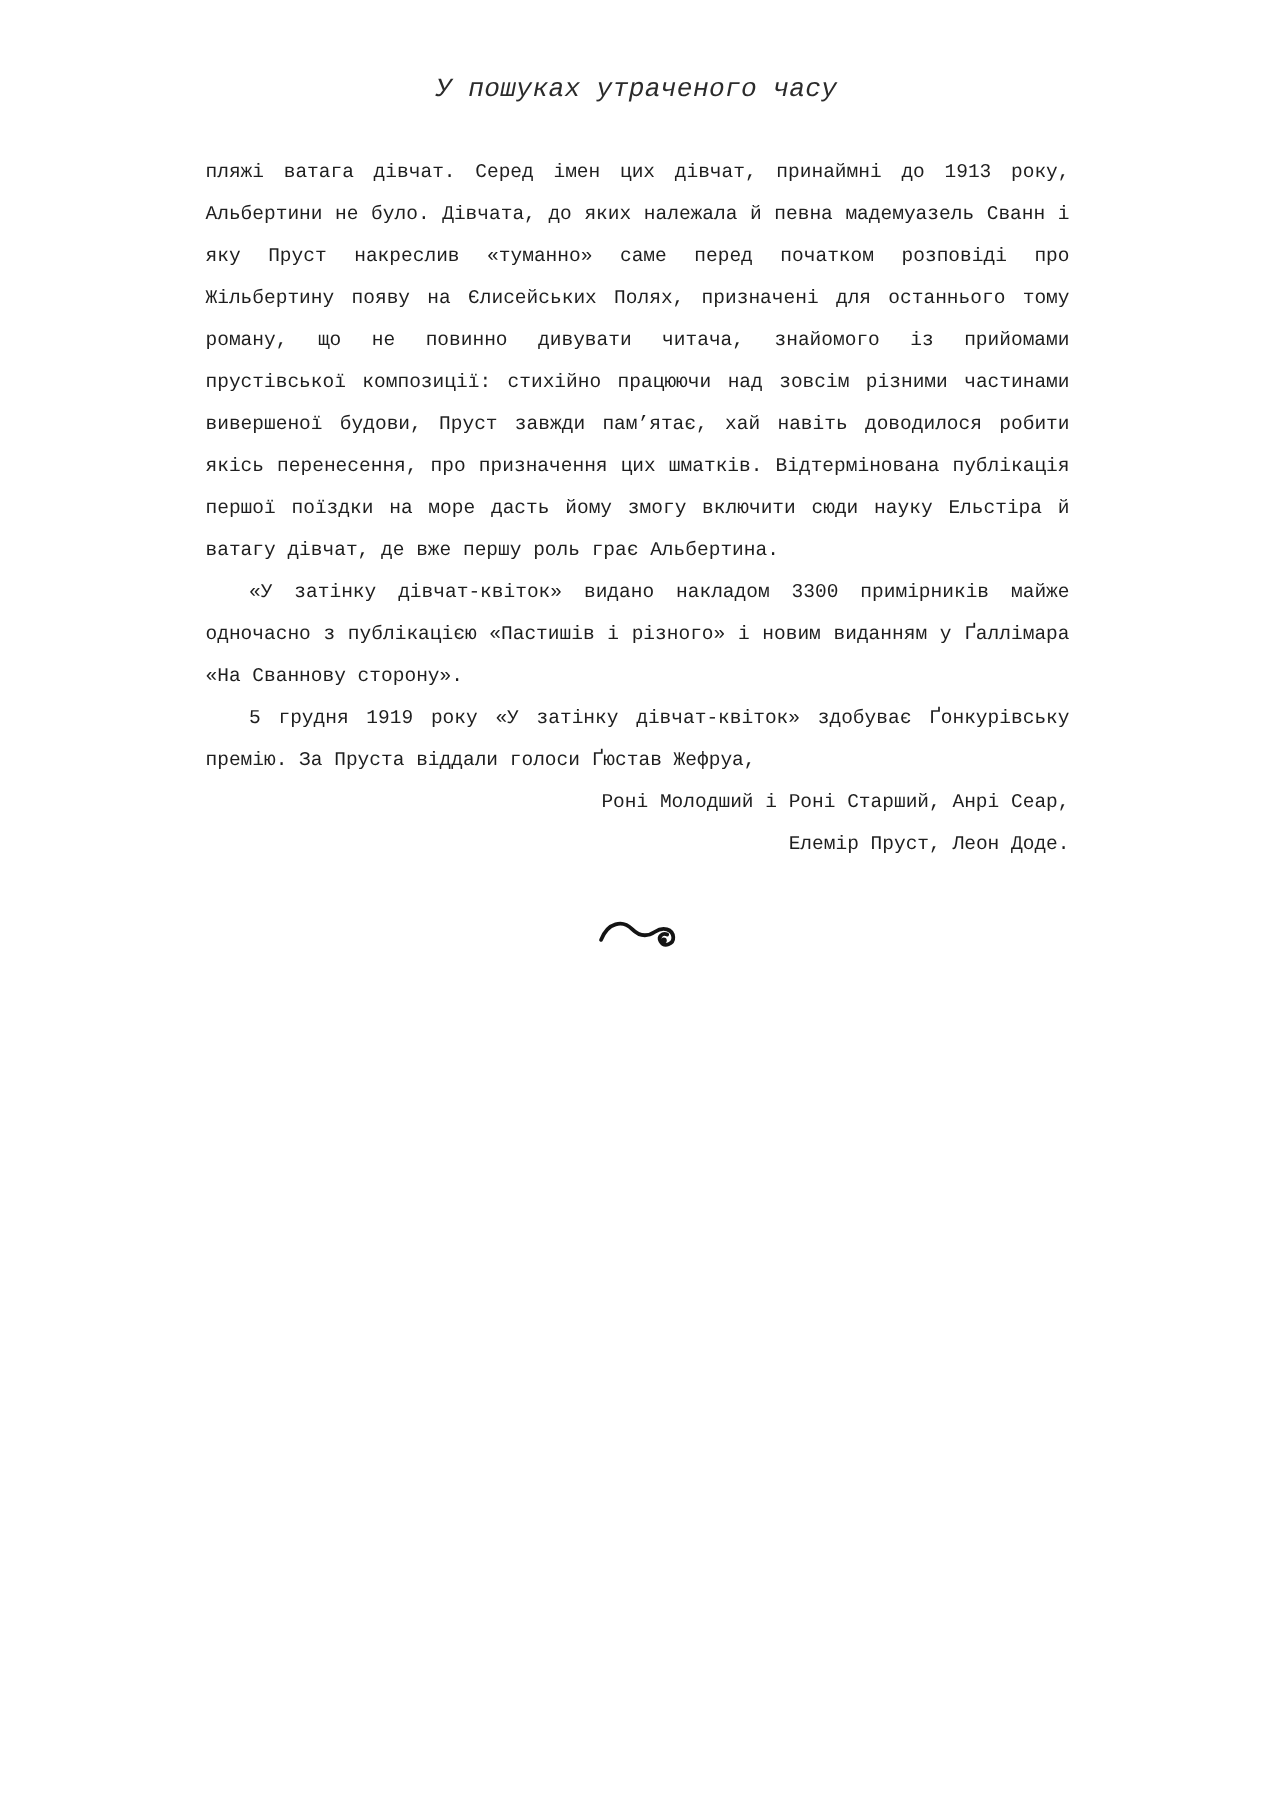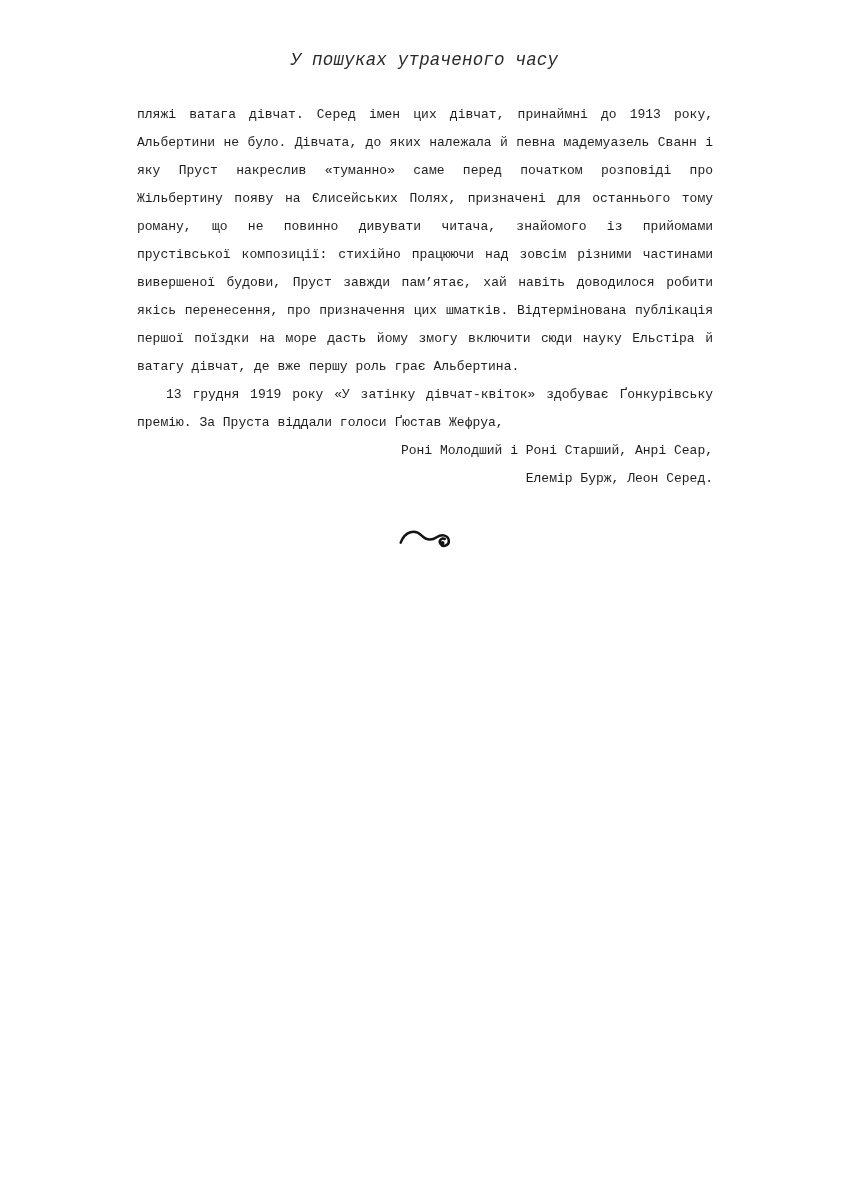--- a/index.html
+++ b/index.html
@@ -61,26 +61,27 @@
 <body>
 
 <div class="book-page">
 
   <div class="running-header">У пошуках утраченого часу</div>
 
   <div class="text-block">
 
     <p class="body-para">пляжі ватага дівчат. Серед імен цих дівчат, принаймні до 1913 року, Альбертини не було. Дівчата, до яких належала й певна мадемуазель Сванн і яку Пруст накреслив «туманно» саме перед початком розповіді про Жільбертину появу на Єлисейських Полях, призначені для останнього тому роману, що не повинно дивувати читача, знайомого із прийомами прустівської композиції: стихійно працюючи над зовсім різними частинами вивершеної будови, Пруст завжди пам’ятає, хай навіть доводилося робити якісь перенесення, про призначення цих шматків. Відтермінована публікація першої поїздки на море дасть йому змогу включити сюди науку Ельстіра й ватагу дівчат, де вже першу роль грає Альбертина.</p>
 
+    <p class="body-para indented">«У затінку дівчат-квіток» видано накладом 3300 примірників майже одночасно з публікацією «Пастишів і різного» і новим виданням у Ґаллімара «На Сваннову сторону».</p>
 
-    <p class="body-para indented">13 грудня 1919 року «У затінку дівчат-квіток» здобуває Ґонкурівську премію. За Пруста віддали голоси Ґюстав Жефруа,</p>
+    <p class="body-para indented">5 грудня 1919 року «У затінку дівчат-квіток» здобуває Ґонкурівську премію. За Пруста віддали голоси Ґюстав Жефруа,</p>
 
     <p class="centered-line">Роні Молодший і Роні Старший, Анрі Сеар,</p>
 
-    <p class="centered-line">Елемір Бурж, Леон Серед.</p>
+    <p class="centered-line">Елемір Пруст, Леон Доде.</p>
 
     <div class="ornament-wrap">
       <span>
         <svg width="54" height="26" viewBox="0 0 60 26" aria-hidden="true">
           <path d="M3 17 C 8 4, 19 2, 26 9 C 31 14, 37 15, 43 11 C 49 7, 56 9, 56.5 15 C 56.8 20, 50 23, 47 18 C 45 14.5, 48.5 11.5, 52 13" fill="none" stroke="#141414" stroke-width="2.8" stroke-linecap="round"></path>
           <circle cx="49.5" cy="17.5" r="2.2" fill="#141414"></circle>
         </svg>
       </span>
     </div>
 

